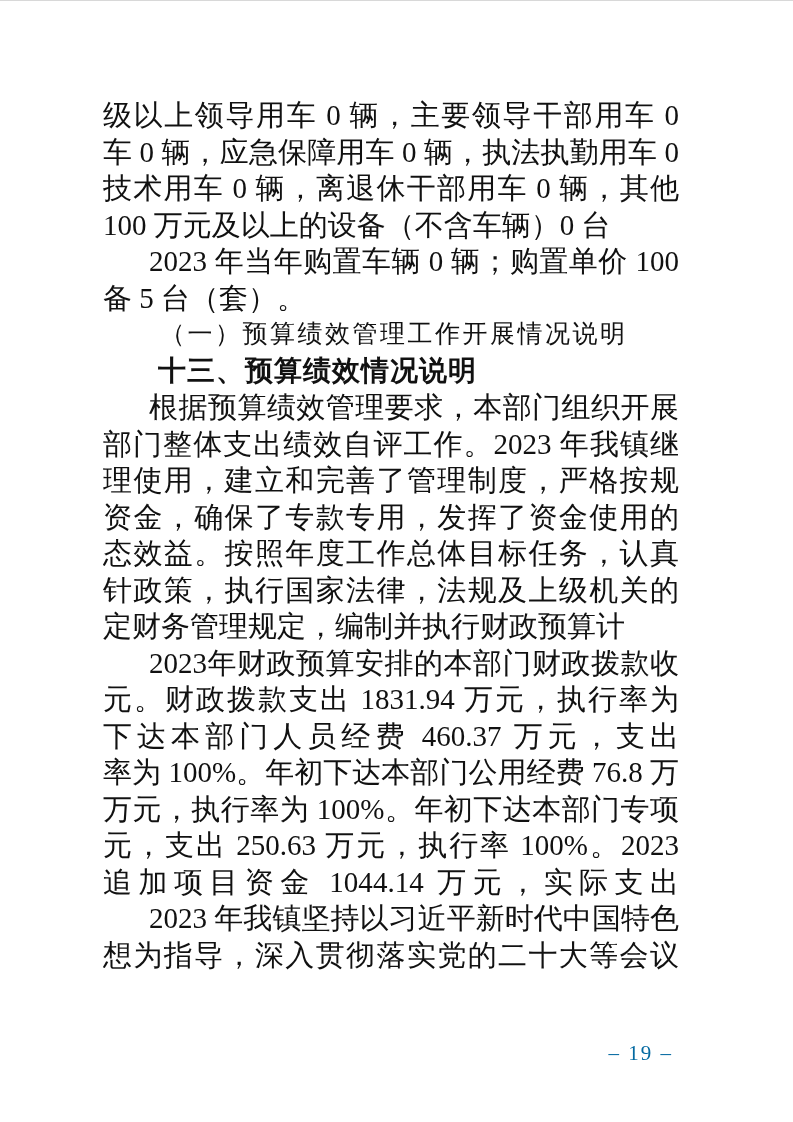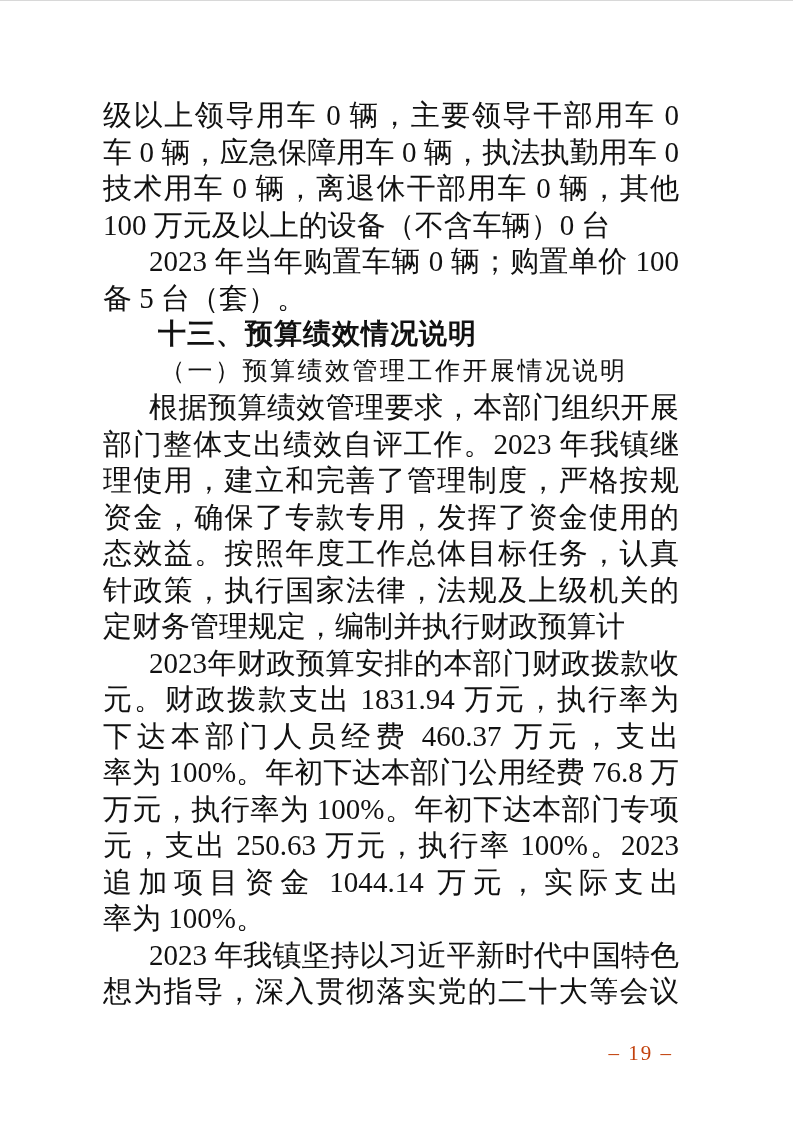--- a/index.html
+++ b/index.html
@@ -53,64 +53,63 @@
     font-size: 25px;
     letter-spacing: 2.5px;
     text-indent: 57px;
   }
   .footer {
     position: absolute;
     top: 1041px;
     right: 120px;
     font-size: 21px;
     letter-spacing: 2px;
-    color: #c2410c;
+    color: #0369a1;
     font-family: Liberation Serif, serif;
   }
 </style>
 </head>
 <body>
 
 <div class="page">
   <div class="top-edge"></div>
   <div class="doc-body" id="doc-body">
       <div class="block body">
         <div class="line full">级以上领导用车 0 辆，主要领导干部用车 0 辆，机要通信用</div>
         <div class="line full">车 0 辆，应急保障用车 0 辆，执法执勤用车 0 辆，特种专业</div>
         <div class="line full">技术用车 0 辆，离退休干部用车 0 辆，其他用车 1 辆。单价</div>
         <div class="line">100 万元及以上的设备（不含车辆）0 台（套）。</div>
       </div>
       <div class="block body">
         <div class="line full indent">2023 年当年购置车辆 0 辆；购置单价 100 万元以上的设</div>
         <div class="line">备 5 台（套）。</div>
       </div>
+      <div class="block subheading">
+        <div class="line indent">（一）预算绩效管理工作开展情况说明</div>
+      </div>
       <div class="block heading">
         <div class="line indent">十三、预算绩效情况说明</div>
-      </div>
-      <div class="block subheading">
-        <div class="line indent">（一）预算绩效管理工作开展情况说明</div>
       </div>
       <div class="block body">
         <div class="line full indent">根据预算绩效管理要求，本部门组织开展了 2023 年度</div>
         <div class="line full">部门整体支出绩效自评工作。2023 年我镇继续加强资金的管</div>
         <div class="line full">理使用，建立和完善了管理制度，严格按规定用途使用专项</div>
         <div class="line full">资金，确保了专款专用，发挥了资金使用的经济、社会、生</div>
         <div class="line full">态效益。按照年度工作总体目标任务，认真贯彻党的各项方</div>
         <div class="line full">针政策，执行国家法律，法规及上级机关的决定和命令，制</div>
         <div class="line">定财务管理规定，编制并执行财政预算计划。</div>
       </div>
       <div class="block body">
         <div class="line full indent">2023年财政预算安排的本部门财政拨款收入1831.94万</div>
         <div class="line full">元。财政拨款支出 1831.94 万元，执行率为 100%。其中年初</div>
         <div class="line full">下达本部门人员经费 460.37 万元，支出 460.37 万元，执行</div>
         <div class="line full">率为 100%。年初下达本部门公用经费 76.8 万元，支出 76.8</div>
         <div class="line full">万元，执行率为 100%。年初下达本部门专项经费 250.63 万</div>
         <div class="line full">元，支出 250.63 万元，执行率 100%。2023 年财政预算指标</div>
         <div class="line full">追加项目资金 1044.14 万元，实际支出 1044.14 万元，执行</div>
-        <div class="line">率为 100%。</div>
       </div>
       <div class="block body">
         <div class="line full indent">2023 年我镇坚持以习近平新时代中国特色社会主义思</div>
         <div class="line full">想为指导，深入贯彻落实党的二十大等会议精神，紧紧围绕</div>
       </div>
     </div>
   <div class="footer">
     <span>– 19 –</span>
   </div>
 </div>

